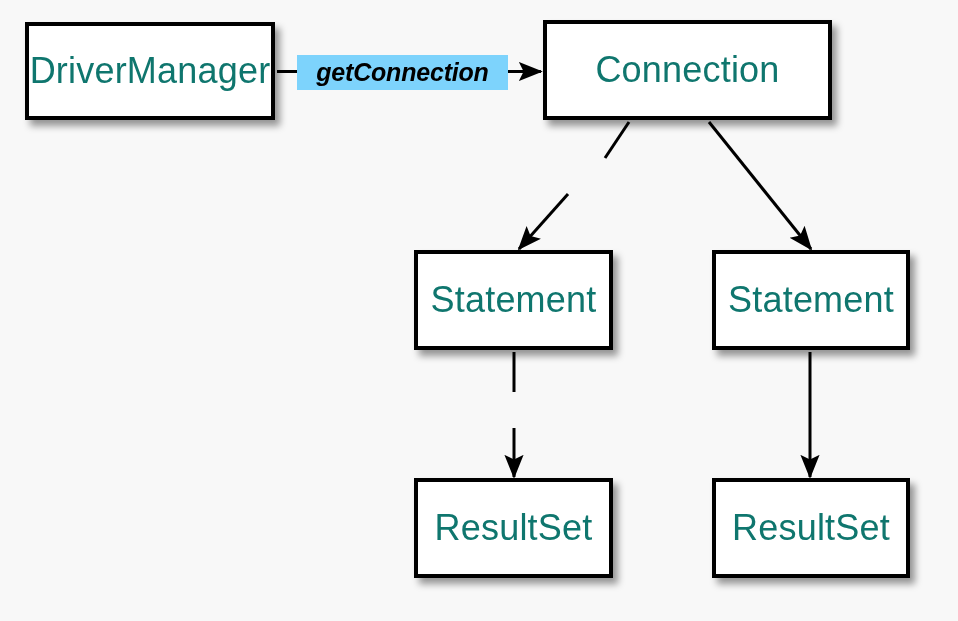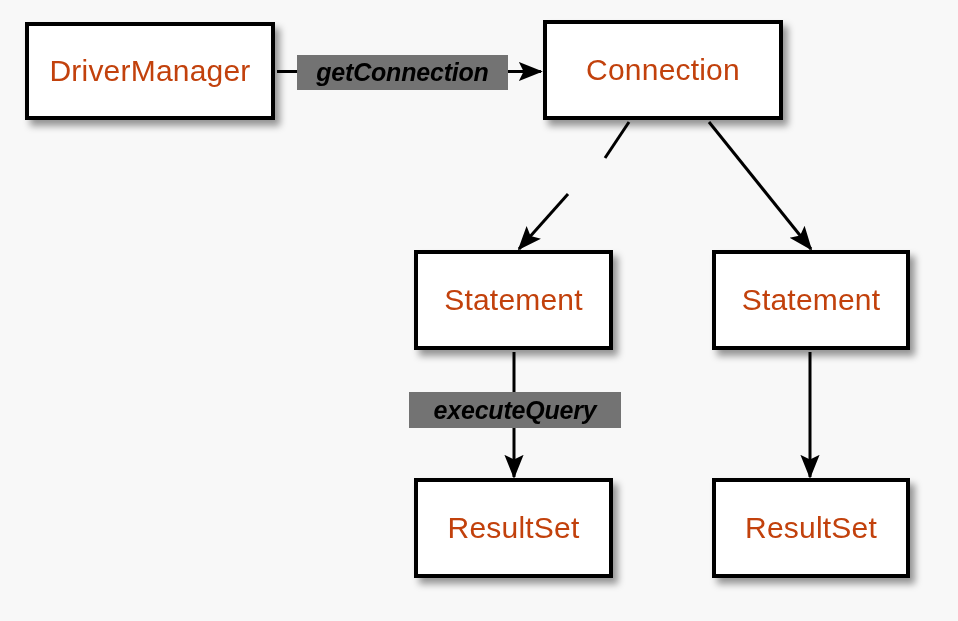--- a/index.html
+++ b/index.html
@@ -33,29 +33,29 @@
     background: #ffffff;
     border: 4px solid #000000;
     box-shadow: 5px 6px 7px rgba(0,0,0,0.40);
     display: flex;
     align-items: center;
     justify-content: center;
     z-index: 3;
   }
   .node-label {
     font-family: "Liberation Sans", "DejaVu Sans", sans-serif;
-    font-size: 30px;
+    font-size: 36px;
     font-weight: 400;
-    color: #c2410c;
+    color: #0f766e;
     letter-spacing: 0.2px;
     white-space: nowrap;
   }
   .edge-label {
     position: absolute;
-    background: #737373;
+    background: #7dd3fc;
     color: #000000;
     font-family: "Liberation Sans", "DejaVu Sans", sans-serif;
     font-style: italic;
     font-weight: bold;
     font-size: 25px;
     letter-spacing: -0.2px;
     white-space: nowrap;
     display: flex;
     align-items: center;
     justify-content: center;
@@ -88,21 +88,21 @@
 
     <line x1="514" y1="428" x2="514" y2="477" stroke="#000000" stroke-width="3" marker-end="url(#arrowhead)"></line>
 
     <line x1="810" y1="352" x2="810" y2="477" stroke="#000000" stroke-width="3" marker-end="url(#arrowhead)"></line>
   </svg>
 
   <div class="node-box" style="left:25px; top:22px; width:250px; height:98px;">
     <span class="node-label">DriverManager</span>
   </div>
 
-  <div class="node-box" style="left:543px; top:20px; width:240px; height:100px;">
+  <div class="node-box" style="left:543px; top:20px; width:289px; height:100px;">
     <span class="node-label">Connection</span>
   </div>
 
   <div class="node-box" style="left:414px; top:250px; width:199px; height:100px;">
     <span class="node-label">Statement</span>
   </div>
 
   <div class="node-box" style="left:712px; top:250px; width:198px; height:100px;">
     <span class="node-label">Statement</span>
   </div>
@@ -113,17 +113,14 @@
 
   <div class="node-box" style="left:712px; top:478px; width:198px; height:100px;">
     <span class="node-label">ResultSet</span>
   </div>
 
   <div class="edge-label" style="left:297px; top:55px; width:211px; height:35px;">
     <span>getConnection</span>
   </div>
 
 
-  <div class="edge-label" style="left:409px; top:392px; width:212px; height:36px;">
-    <span>executeQuery</span>
-  </div>
 
 </div>
 
 </body></html>

